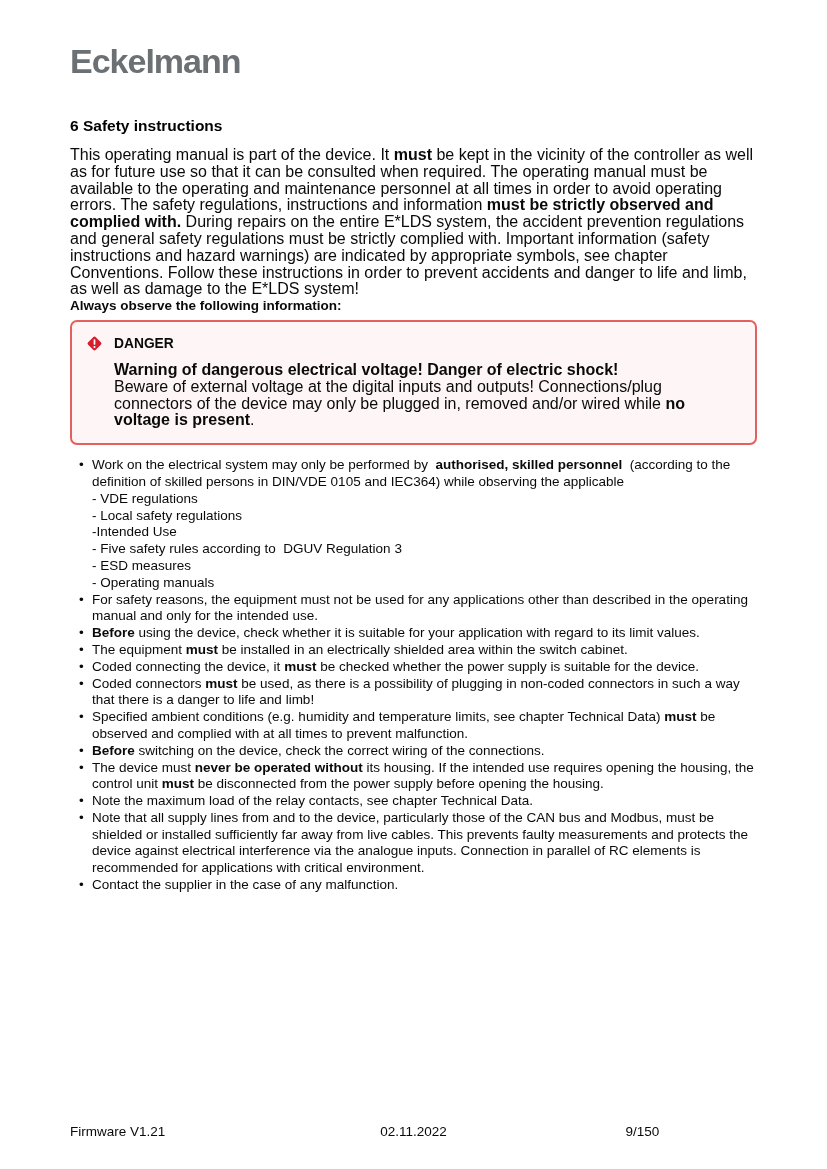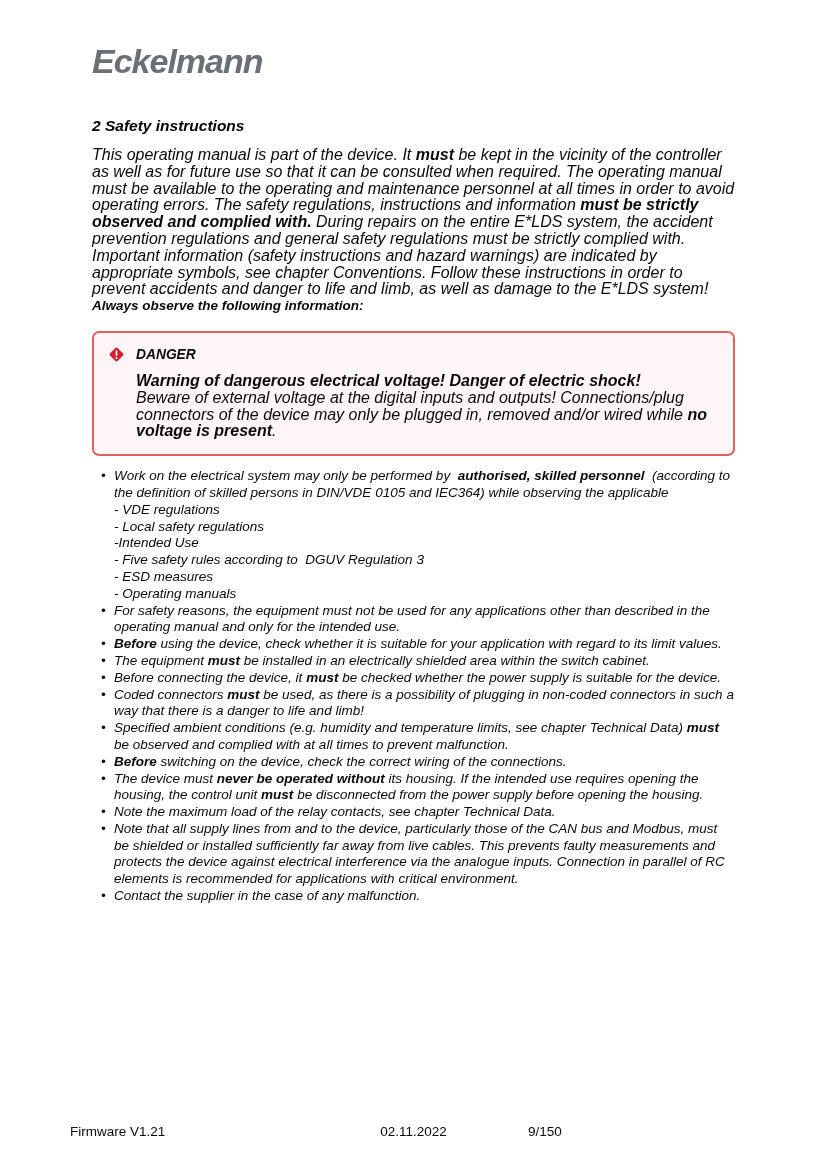--- a/index.html
+++ b/index.html
@@ -5,36 +5,36 @@
   * { margin:0; padding:0; box-sizing:border-box; }
   html,body { background:#ffffff; }
   .page {
     position:relative;
     width:827px; height:1169px;
     background:#ffffff;
     font-family:"Liberation Sans","DejaVu Sans",sans-serif;
     color:#0a0a0a;
     overflow:hidden;
   }
-  .content { padding:0 92px;font-style:italic; }
+  .content { padding:0 70px; }
   .logo {
     margin-top:42px;
     font-size:34px;
     font-weight:700;
     color:#6b7075;
     letter-spacing:-1px;
   }
   h1.heading { margin-top:36px; font-size:15.5px; font-weight:700; color:#000; }
   .bodytext { font-size:16px; line-height:16.8px; }
   p.intro { margin-top:12px; white-space:pre-wrap; }
   p.always { font-weight:700; font-size:13.5px; line-height:16.8px; }
   .b { font-weight:700; }
 
   .danger-box {
-    margin-top:16px;
+    margin-top:5px;
     border:2px solid #e2615e;
     border-radius:7px;
     background:#fef6f6;
     padding:13px 16px 14px 14px;
   }
   .danger-head { display:flex; align-items:center; gap:11px; }
   .danger-icon { width:17px; height:17px; flex:0 0 auto; }
   .danger-icon svg { display:block; }
   .danger-title { font-weight:700; font-size:13.8px; }
   .danger-body { margin-left:28px; margin-top:10px; }
@@ -52,30 +52,30 @@
 
   footer.pagefoot {
     position:absolute;
     left:70px; right:70px; bottom:30px;
     display:flex;
     font-size:13.5px;
     color:#0a0a0a;
   }
   footer.pagefoot span { flex:1;margin-top:48px; }
   footer.pagefoot .fc { text-align:center; }
-  footer.pagefoot .fr { text-align:left; }
+  footer.pagefoot .fr { text-align:center; }
 </style>
 </head>
 <body>
 
 <div class="page">
   <div class="content">
     <div class="logo">Eckelmann</div>
 
-    <h1 class="heading">2 Safety instructions</h1>
+    <h1 class="heading">6 Safety instructions</h1>
 
     <p class="bodytext intro"><span>This operating manual is part of the device. It </span><span class="b">must</span><span> be kept in the vicinity of the controller as well as for future use so that it can be consulted when required. The operating manual must be available to the operating and maintenance personnel at all times in order to avoid operating errors. The safety regulations, instructions and information </span><span class="b">must be strictly observed and complied with.</span><span> During repairs on the entire E*LDS system, the accident prevention regulations and general safety regulations must be strictly complied with. Important information (safety instructions and hazard warnings) are indicated by appropriate symbols, see chapter Conventions. Follow these instructions in order to prevent accidents and danger to life and limb, as well as damage to the E*LDS system!</span></p>
 
     <p class="always">Always observe the following information:</p>
 
     <section class="danger-box">
       <div class="danger-head">
         <span class="danger-icon">
           <svg width="17" height="17" viewBox="0 0 20 20" aria-hidden="true">
             <rect x="3.6" y="3.6" width="12.8" height="12.8" rx="2.2" transform="rotate(45 10 10)" fill="#d41f2f"></rect>
@@ -95,21 +95,21 @@
         <li><span>Work on the electrical system may only be performed by  </span><span class="b">authorised, skilled personnel</span><span>  (according to the definition of skilled persons in DIN/VDE 0105 and IEC364) while observing the applicable
 - VDE regulations
 - Local safety regulations
 -Intended Use
 - Five safety rules according to  DGUV Regulation 3
 - ESD measures
 - Operating manuals</span></li>
         <li><span>For safety reasons, the equipment must not be used for any applications other than described in the operating manual and only for the intended use.</span></li>
         <li><span class="b">Before</span><span> using the device, check whether it is suitable for your application with regard to its limit values.</span></li>
         <li><span>The equipment </span><span class="b">must</span><span> be installed in an electrically shielded area within the switch cabinet.</span></li>
-        <li><span>Before connecting the device, it </span><span class="b">must</span><span> be checked whether the power supply is suitable for the device.</span></li>
+        <li><span>Coded connecting the device, it </span><span class="b">must</span><span> be checked whether the power supply is suitable for the device.</span></li>
         <li><span>Coded connectors </span><span class="b">must</span><span> be used, as there is a possibility of plugging in non-coded connectors in such a way that there is a danger to life and limb!</span></li>
         <li><span>Specified ambient conditions (e.g. humidity and temperature limits, see chapter Technical Data) </span><span class="b">must</span><span> be observed and complied with at all times to prevent malfunction.</span></li>
         <li><span class="b">Before</span><span> switching on the device, check the correct wiring of the connections.</span></li>
         <li><span>The device must </span><span class="b">never be operated without</span><span> its housing. If the intended use requires opening the housing, the control unit </span><span class="b">must</span><span> be disconnected from the power supply before opening the housing.</span></li>
         <li><span>Note the maximum load of the relay contacts, see chapter Technical Data.</span></li>
         <li><span>Note that all supply lines from and to the device, particularly those of the CAN bus and Modbus, must be shielded or installed sufficiently far away from live cables. This prevents faulty measurements and protects the device against electrical interference via the analogue inputs. Connection in parallel of RC elements is recommended for applications with critical environment.</span></li>
         <li><span>Contact the supplier in the case of any malfunction.</span></li>
       </ul>
   </div>
 

